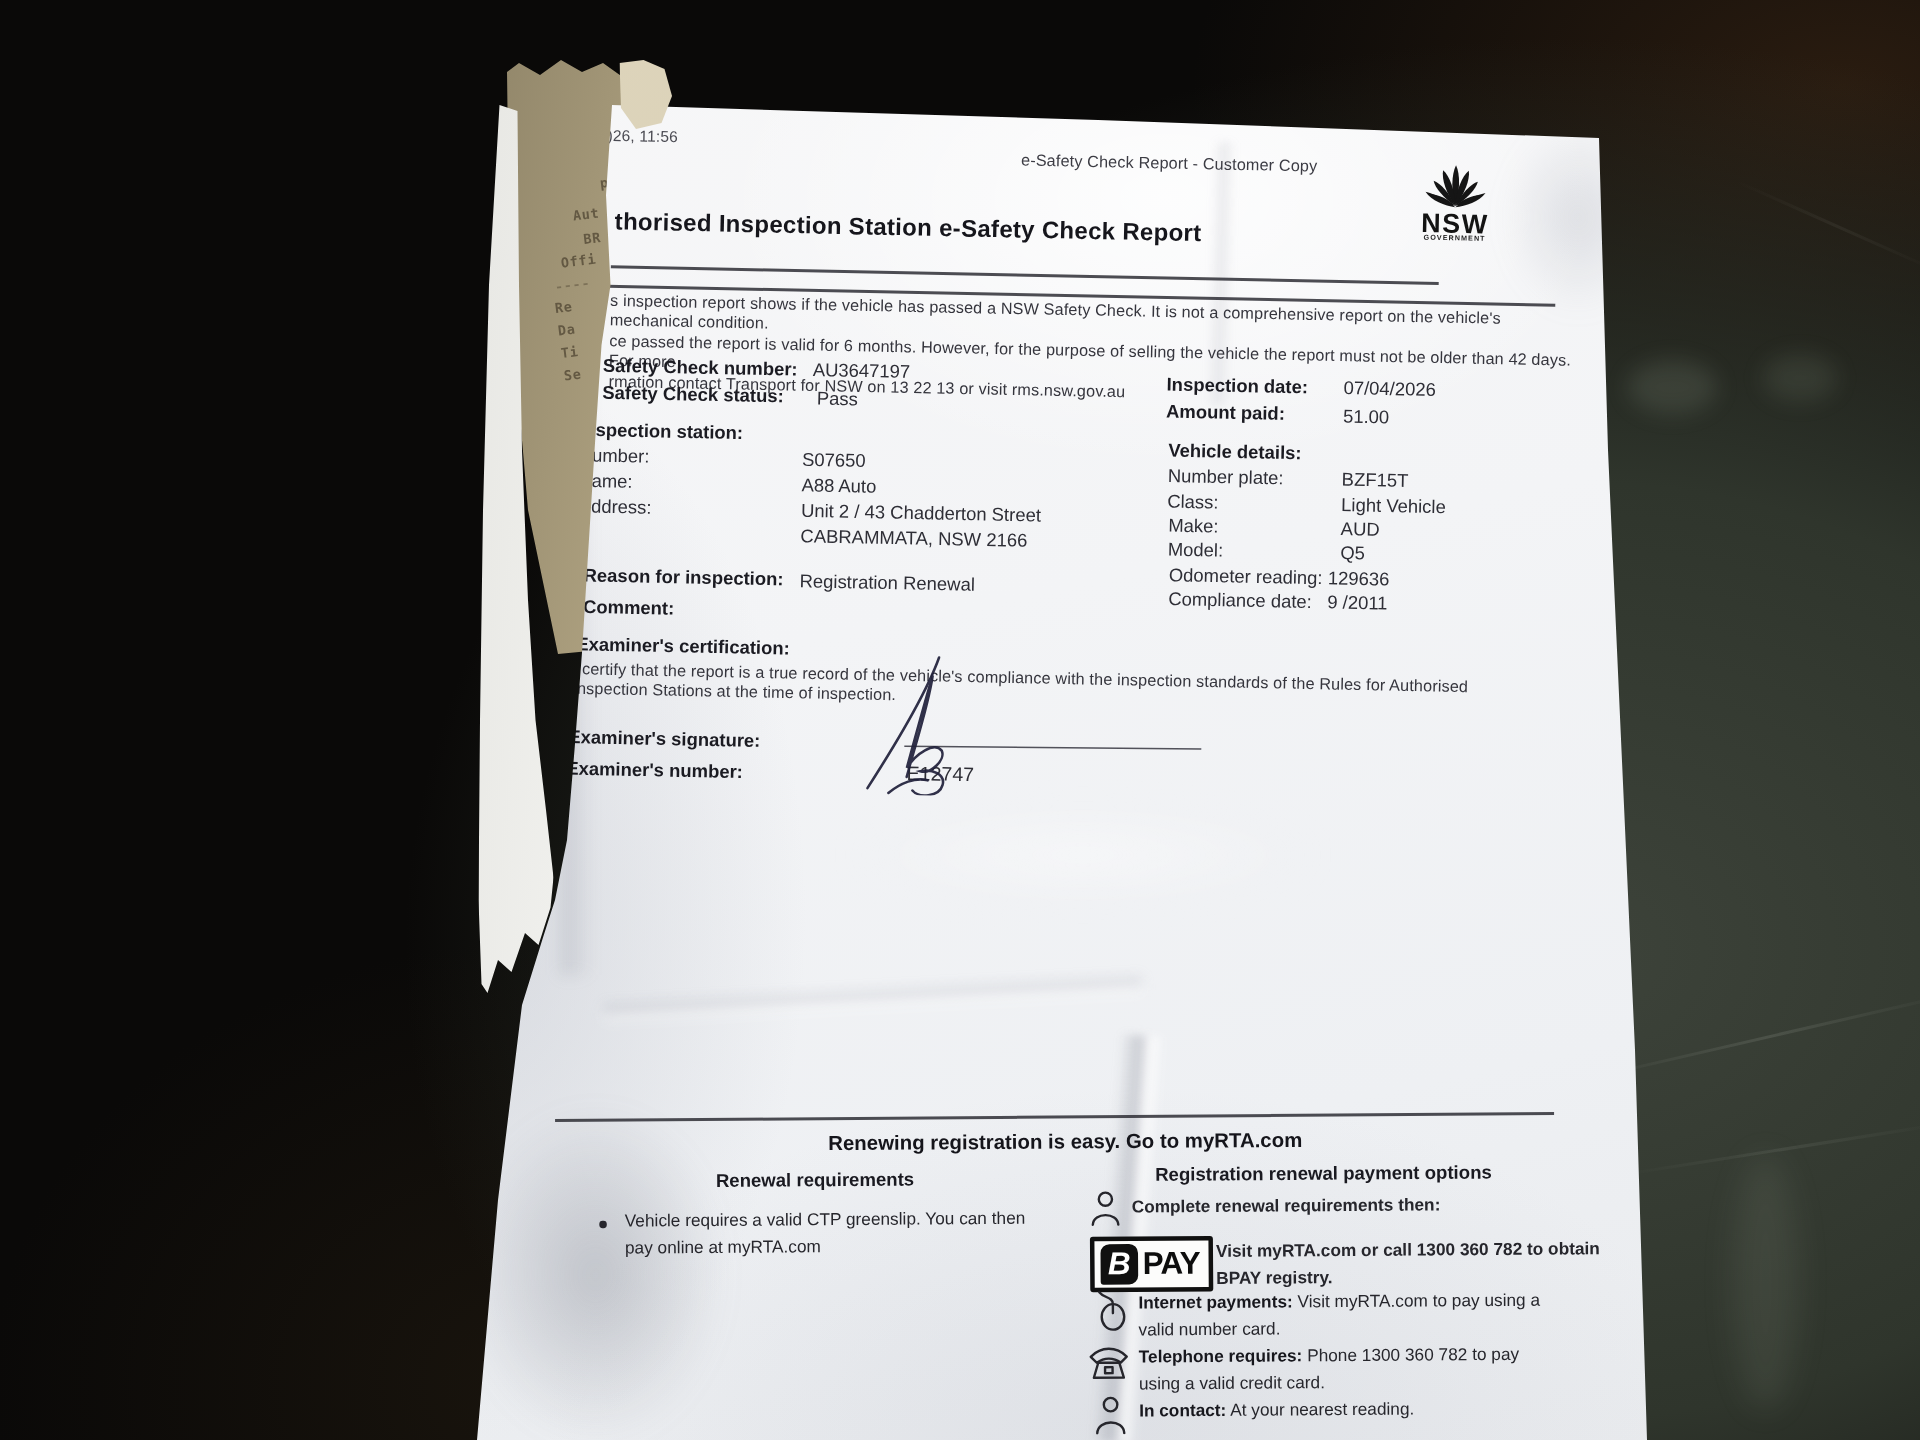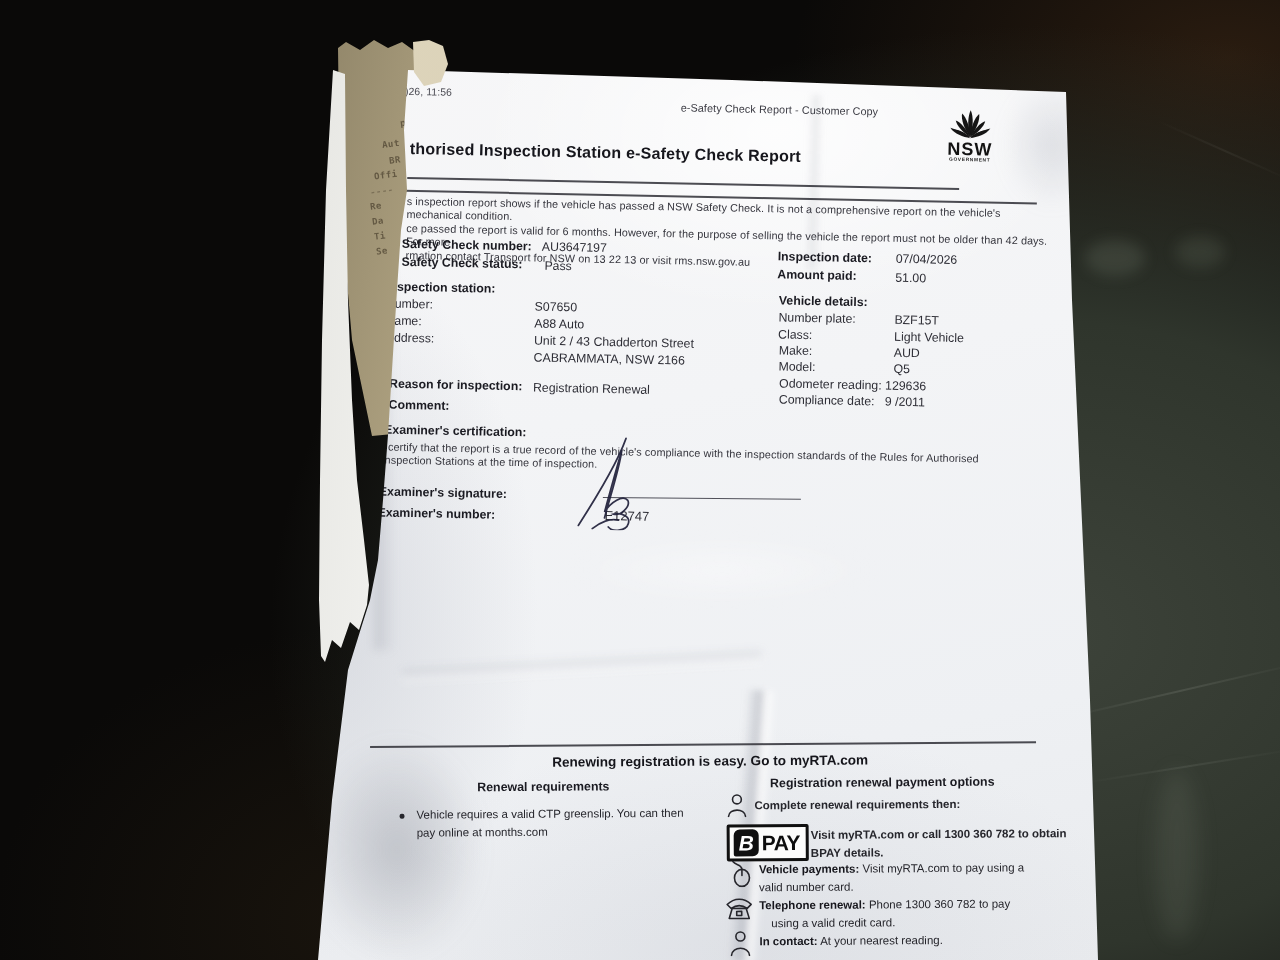--- a/index.html
+++ b/index.html
@@ -192,56 +192,56 @@
     </div>
 
     <div class="abs" style="left:0;top:0;width:800px;height:920px;transform:rotate(-0.4deg);transform-origin:60px 700px">
       <div class="hline" style="left:58px;top:706px;width:666px;height:1.6px"></div>
       <div class="abs fh" style="left:68px;top:716px;width:660px;text-align:center">Renewing registration is easy. Go to myRTA.com</div>
       <div class="abs fsh" style="left:111px;top:741px;width:240px;text-align:center">Renewal requirements</div>
       <div class="abs fsh" style="left:420px;top:739px;width:300px;text-align:center">Registration renewal payment options</div>
 
       <div class="bullet" style="left:87px;top:774px"></div>
       <span class="abs foot" style="left:104px;top:769px">Vehicle requires a valid CTP greenslip. You can then</span>
-      <span class="abs foot" style="left:104px;top:787px">pay online at months.com</span>
+      <span class="abs foot" style="left:104px;top:787px">pay online at myRTA.com</span>
 
       <svg class="abs icon" style="left:414px;top:756px" width="21" height="24" viewBox="0 0 21 24">
         <circle cx="10.5" cy="6" r="4.4"></circle>
           <path d="M2,23 C2.5,14.5 18.5,14.5 19,23"></path>
       </svg>
       <span class="abs foot" style="left:442px;top:762px;font-weight:700">Complete renewal requirements then:</span>
 
       <div class="bpaybox" style="left:414px;top:787px">
         <span class="bpayB">B</span>
         <span class="bpayPAY">PAY</span>
       </div>
       <span class="abs foot" style="left:498px;top:792px;font-weight:600">Visit myRTA.com or call 1300 360 782 to obtain</span>
-      <span class="abs foot" style="left:498px;top:810px;font-weight:600">BPAY details.</span>
+      <span class="abs foot" style="left:498px;top:810px;font-weight:600">BPAY registry.</span>
 
       <svg class="abs icon" style="left:416px;top:822px" width="26" height="28" viewBox="0 0 26 28">
         <ellipse cx="13" cy="18.5" rx="7.5" ry="8.5"></ellipse>
           <line x1="13" y1="11" x2="13" y2="16"></line>
           <path d="M13,10 C13,5 7,6 4,2"></path>
       </svg>
       <div class="abs foot" style="left:446px;top:826px">
-        <b>Vehicle payments:</b>
+        <b>Internet payments:</b>
         <span>Visit myRTA.com to pay using a</span>
       </div>
       <span class="abs foot" style="left:446px;top:844px">valid number card.</span>
 
       <svg class="abs icon" style="left:410px;top:858px" width="32" height="26" viewBox="0 0 32 26">
         <path d="M4,9 C11,2 21,2 28,9 L24,13 C19,9.5 13,9.5 8,13 Z"></path>
         <path d="M9,13 L23,13 L26,23 L6,23 Z"></path>
         <rect x="13.5" y="16" width="5" height="4"></rect>
       </svg>
       <div class="abs foot" style="left:446px;top:862px">
-        <b>Telephone renewal:</b>
+        <b>Telephone requires:</b>
         <span>Phone 1300 360 782 to pay</span>
       </div>
-      <span class="abs foot" style="left:458px;top:880px">using a valid credit card.</span>
+      <span class="abs foot" style="left:446px;top:880px">using a valid credit card.</span>
 
       <svg class="abs icon" style="left:416px;top:893px" width="22" height="26" viewBox="0 0 22 26">
         <circle cx="11" cy="6" r="4.5"></circle>
           <path d="M2,25 C2.5,15.5 19.5,15.5 20,25"></path>
       </svg>
       <div class="abs foot" style="left:446px;top:898px">
         <b>In contact:</b>
         <span>At your nearest reading.</span>
       </div>
     </div>

